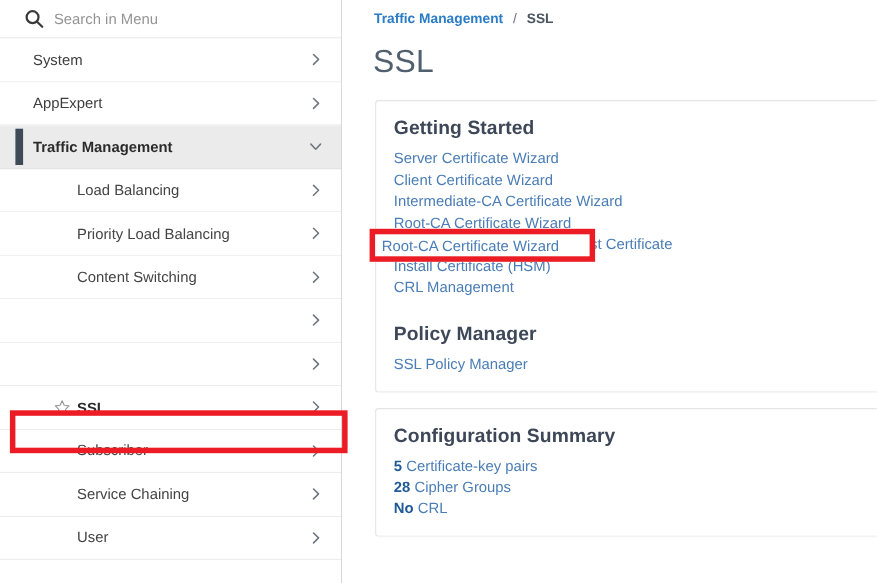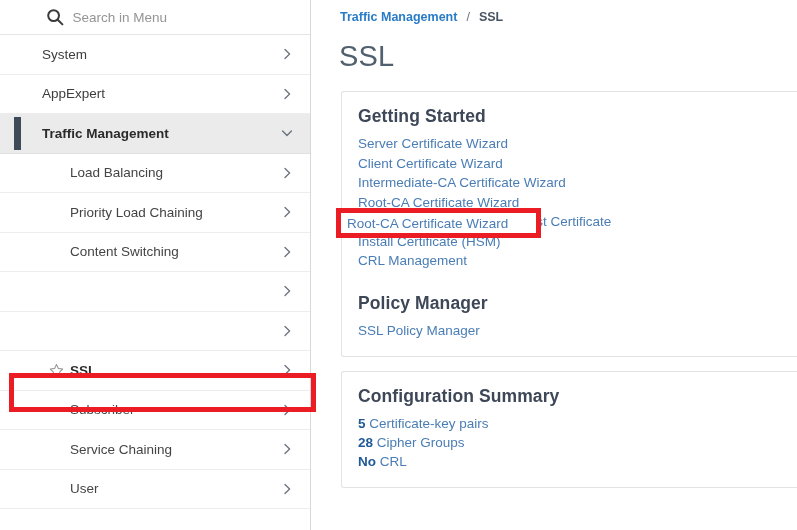--- a/index.html
+++ b/index.html
@@ -30,21 +30,20 @@
     border-right: 1px solid #d8d8d8;
     flex: 0 0 311px;
   }
 
   .search-row {
     height: 35px;
     display: flex;
     align-items: center;
     padding: 0 14px 0 22px;
     border-bottom: 1px solid #e4e4e4;
-    justify-content: center;
   }
   .search-icon {
     width: 18px;
     height: 18px;
     flex: 0 0 18px;
     position: relative;
     margin-right: 9px;
     color: #3a3a3a;
   }
   .search-icon svg { display: block; }
@@ -68,21 +67,21 @@
     align-items: center;
     height: 39.5px;
     padding-left: 30px;
     padding-right: 16px;
     font-size: 13.5px;
     color: #3d3d3d;
     background: #ffffff;
     border-bottom: 1px solid #ededed;
     cursor: pointer;
   }
-  .menu-item.top { padding-left: 42px; }
+  .menu-item.top { padding-left: 30px; }
   .menu-item.sub { padding-left: 70px; color: #444; }
 
   .menu-item.active {
     background: #ebebeb;
     font-weight: bold;
     color: #2b2b2b;
     border-bottom-color: #e1e1e1;
   }
   .menu-item.active::before {
     content: "";
@@ -257,21 +256,21 @@
       <div class="menu-item sub">
         <span class="label">Load Balancing</span>
         <span class="chev">
           <svg width="14" height="14" viewBox="0 0 14 14" fill="none" stroke="currentColor" stroke-width="1.4">
             <polyline points="5,2.5 9.6,7 5,11.5" stroke-linecap="round" stroke-linejoin="round"></polyline>
           </svg>
         </span>
       </div>
 
       <div class="menu-item sub">
-        <span class="label">Priority Load Chaining</span>
+        <span class="label">Priority Load Balancing</span>
         <span class="chev">
           <svg width="14" height="14" viewBox="0 0 14 14" fill="none" stroke="currentColor" stroke-width="1.4">
             <polyline points="5,2.5 9.6,7 5,11.5" stroke-linecap="round" stroke-linejoin="round"></polyline>
           </svg>
         </span>
       </div>
 
       <div class="menu-item sub">
         <span class="label">Content Switching</span>
         <span class="chev">

